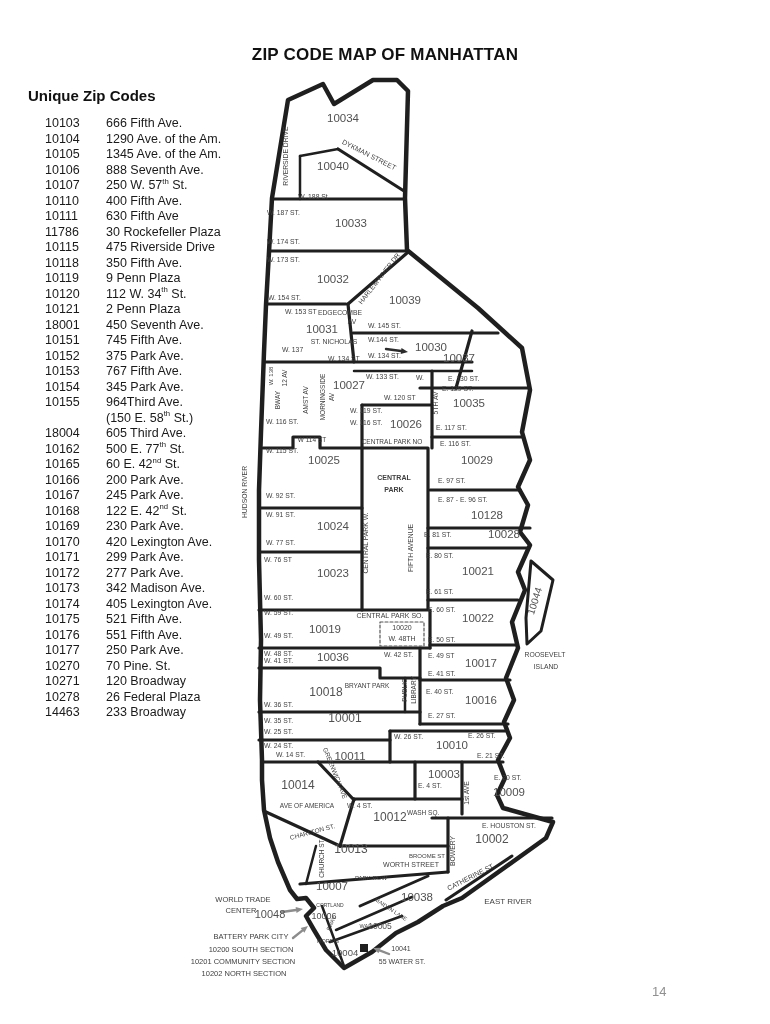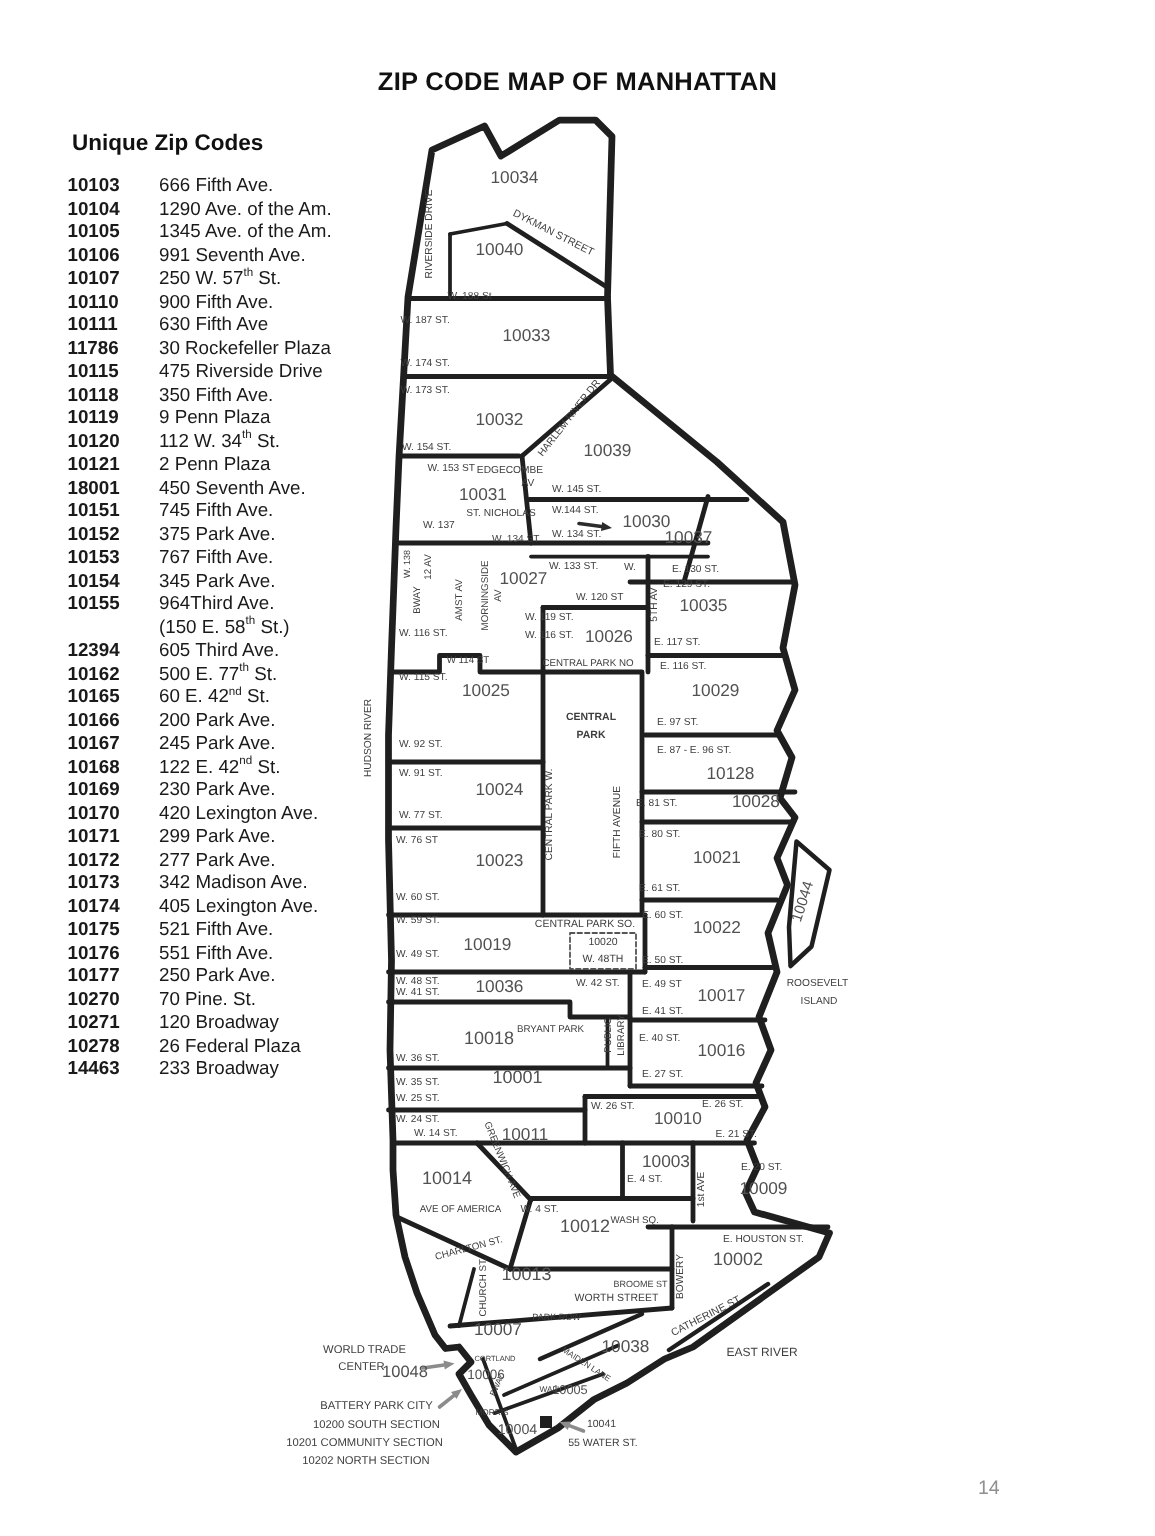--- a/index.html
+++ b/index.html
@@ -1,58 +1,58 @@
 <!DOCTYPE html>
 <html><head>
 <meta charset="utf-8">
 <style>
   html,body{margin:0;padding:0;background:#fff;}
   .page{position:relative;width:770px;height:1024px;background:#fff;overflow:hidden;
         font-family:"Liberation Sans",sans-serif;color:#1a1a1a;}
   .title{position:absolute;left:0;top:45px;width:770px;text-align:center;
          font-size:17px;font-weight:700;letter-spacing:.2px;color:#111;}
-  .list-heading{position:absolute;left:48px;top:87px;font-size:15px;font-weight:700;color:#111;text-align:right;}
+  .list-heading{position:absolute;left:28px;top:87px;font-size:15px;font-weight:700;color:#111;text-align:right;}
   .zip-list{position:absolute;left:45px;top:116px;font-size:12.5px;}
   .zip-row{line-height:15.5px;white-space:nowrap;}
-  .zip-row .zip{display:inline-block;width:48px;font-weight:700;}
+  .zip-row .zip{display:inline-block;width:48px;font-weight:400;}
   .zip-row .addr{display:inline-block;margin-left:13px;}
   sup{font-size:.62em;vertical-align:super;line-height:0;margin-top:20px;}
   .page-number{position:absolute;left:652px;top:952px;font-size:13px;color:#909090;margin-top:32px;}
   svg.map{position:absolute;left:0;top:0;}
   svg.map text{font-family:"Liberation Sans",sans-serif;}
   svg.map path{fill:none;stroke-linecap:round;stroke-linejoin:round;}
 </style>
 </head>
 <body>
 
 <div class="page">
   <div class="title">ZIP CODE MAP OF MANHATTAN</div>
   <div class="list-heading">Unique Zip Codes</div>
   <div class="zip-list">
       <div class="zip-row"><span class="zip">10103</span><span class="addr">666 Fifth Ave.</span></div>
       <div class="zip-row"><span class="zip">10104</span><span class="addr">1290 Ave. of the Am.</span></div>
       <div class="zip-row"><span class="zip">10105</span><span class="addr">1345 Ave. of the Am.</span></div>
-      <div class="zip-row"><span class="zip">10106</span><span class="addr">991 Seventh Ave.</span></div>
+      <div class="zip-row"><span class="zip">10106</span><span class="addr">888 Seventh Ave.</span></div>
       <div class="zip-row"><span class="zip">10107</span><span class="addr">250 W. 57<sup>th</sup> St.</span></div>
-      <div class="zip-row"><span class="zip">10110</span><span class="addr">900 Fifth Ave.</span></div>
+      <div class="zip-row"><span class="zip">10110</span><span class="addr">400 Fifth Ave.</span></div>
       <div class="zip-row"><span class="zip">10111</span><span class="addr">630 Fifth Ave</span></div>
       <div class="zip-row"><span class="zip">11786</span><span class="addr">30 Rockefeller Plaza</span></div>
       <div class="zip-row"><span class="zip">10115</span><span class="addr">475 Riverside Drive</span></div>
       <div class="zip-row"><span class="zip">10118</span><span class="addr">350 Fifth Ave.</span></div>
       <div class="zip-row"><span class="zip">10119</span><span class="addr">9 Penn Plaza</span></div>
       <div class="zip-row"><span class="zip">10120</span><span class="addr">112 W. 34<sup>th</sup> St.</span></div>
       <div class="zip-row"><span class="zip">10121</span><span class="addr">2 Penn Plaza</span></div>
       <div class="zip-row"><span class="zip">18001</span><span class="addr">450 Seventh Ave.</span></div>
       <div class="zip-row"><span class="zip">10151</span><span class="addr">745 Fifth Ave.</span></div>
       <div class="zip-row"><span class="zip">10152</span><span class="addr">375 Park Ave.</span></div>
       <div class="zip-row"><span class="zip">10153</span><span class="addr">767 Fifth Ave.</span></div>
       <div class="zip-row"><span class="zip">10154</span><span class="addr">345 Park Ave.</span></div>
       <div class="zip-row"><span class="zip">10155</span><span class="addr">964Third Ave.</span></div>
       <div class="zip-row"><span class="zip"></span><span class="addr">(150 E. 58<sup>th</sup> St.)</span></div>
-      <div class="zip-row"><span class="zip">12394</span><span class="addr">605 Third Ave.</span></div>
+      <div class="zip-row"><span class="zip">18004</span><span class="addr">605 Third Ave.</span></div>
       <div class="zip-row"><span class="zip">10162</span><span class="addr">500 E. 77<sup>th</sup> St.</span></div>
       <div class="zip-row"><span class="zip">10165</span><span class="addr">60 E. 42<sup>nd</sup> St.</span></div>
       <div class="zip-row"><span class="zip">10166</span><span class="addr">200 Park Ave.</span></div>
       <div class="zip-row"><span class="zip">10167</span><span class="addr">245 Park Ave.</span></div>
       <div class="zip-row"><span class="zip">10168</span><span class="addr">122 E. 42<sup>nd</sup> St.</span></div>
       <div class="zip-row"><span class="zip">10169</span><span class="addr">230 Park Ave.</span></div>
       <div class="zip-row"><span class="zip">10170</span><span class="addr">420 Lexington Ave.</span></div>
       <div class="zip-row"><span class="zip">10171</span><span class="addr">299 Park Ave.</span></div>
       <div class="zip-row"><span class="zip">10172</span><span class="addr">277 Park Ave.</span></div>
       <div class="zip-row"><span class="zip">10173</span><span class="addr">342 Madison Ave.</span></div>

